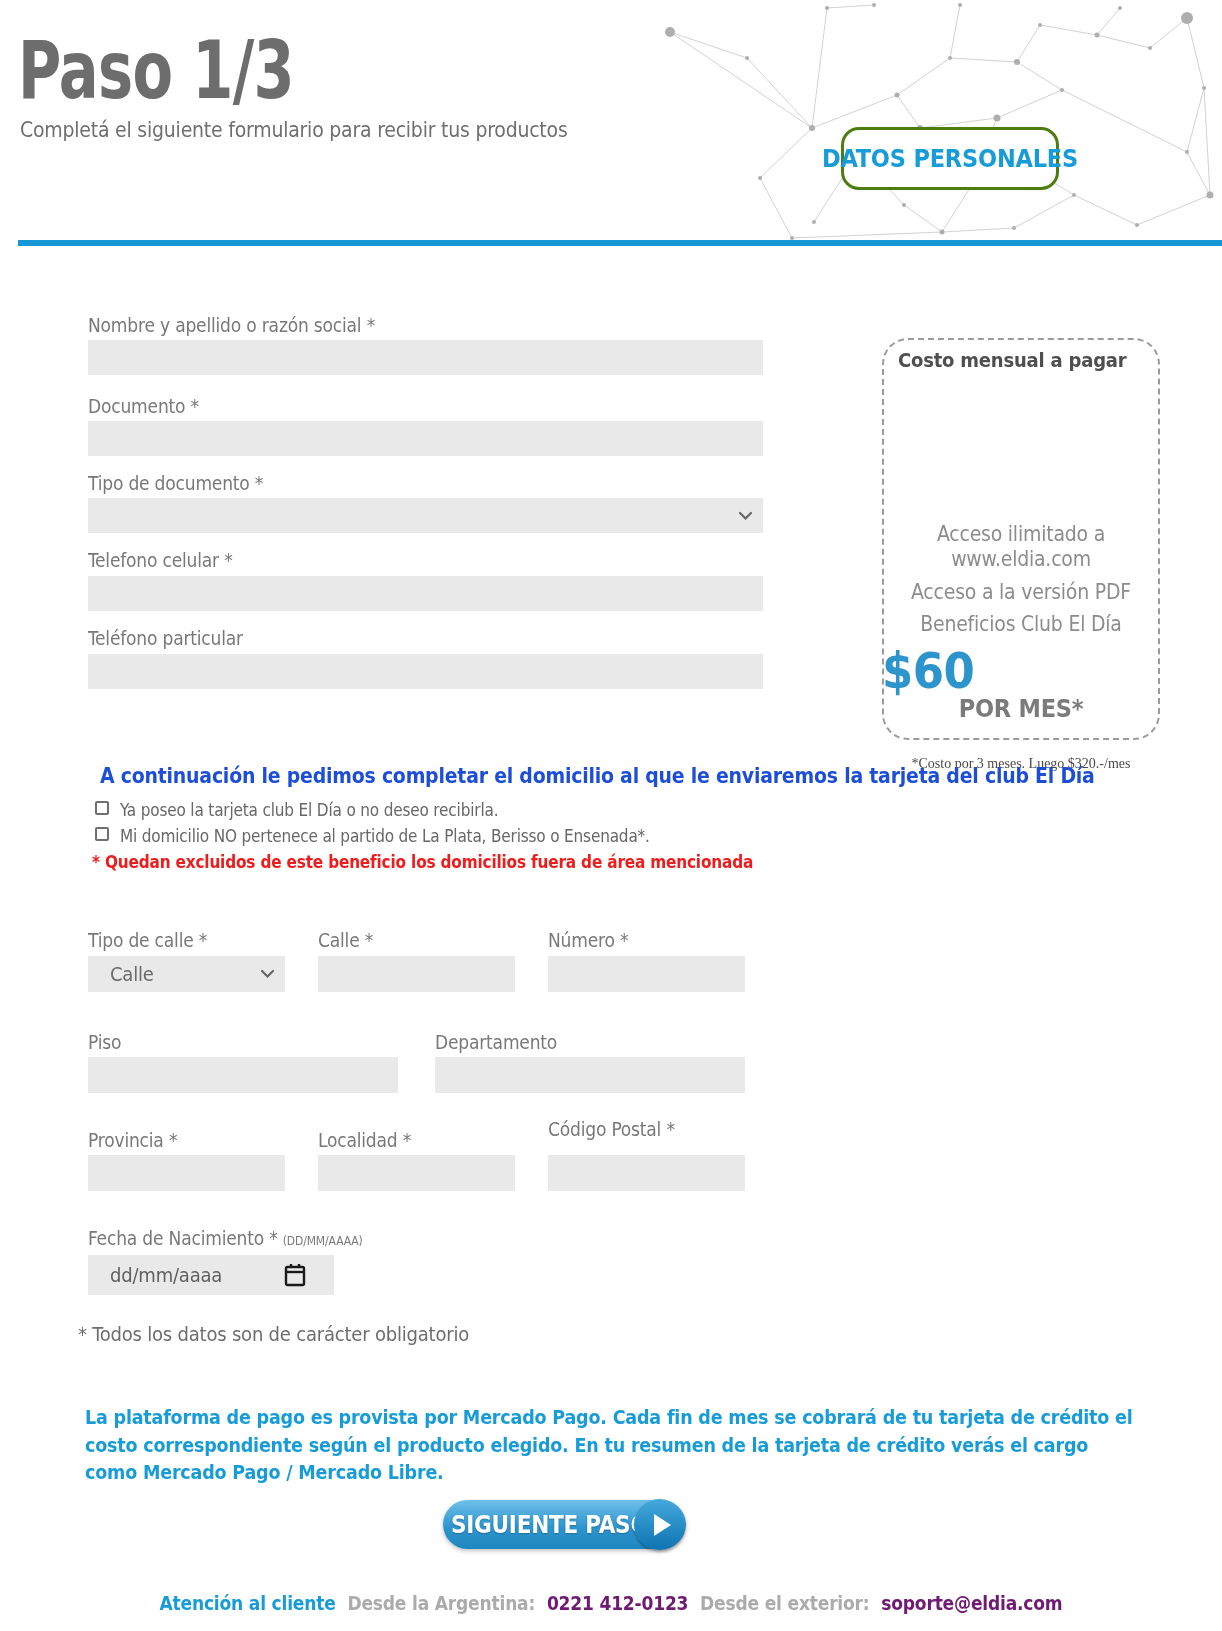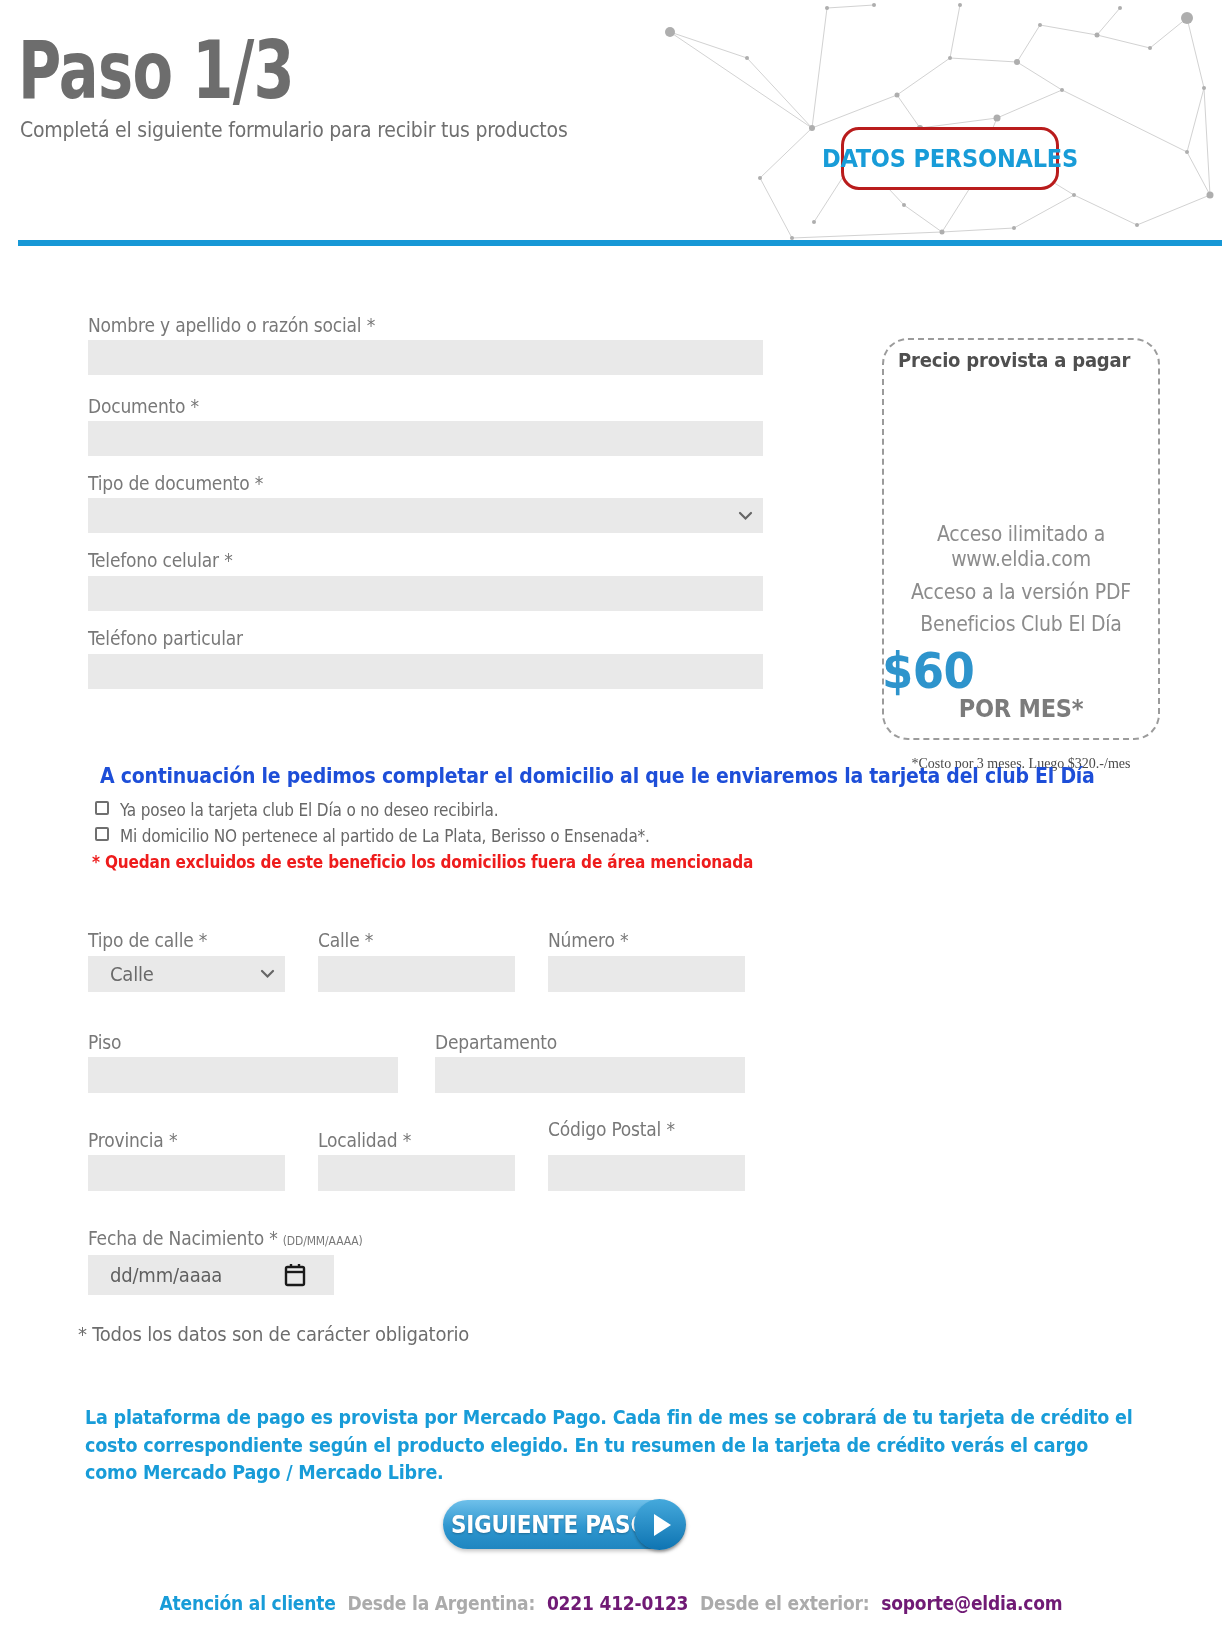--- a/index.html
+++ b/index.html
@@ -14,21 +14,21 @@
 
   
   .net-svg { left:642px; top:0; width:580px; height:245px; z-index:0; }
   .page-title {
     left:18px; top:24px; font-size:80px; font-weight:bold; color:#6d6d6d;
     transform:scaleX(0.82); transform-origin:left top; white-space:nowrap; z-index:1;
   }
   .page-subtitle { left:20px; top:118px; font-size:21px; color:#6f6f6f; white-space:nowrap; z-index:1; }
   .section-badge {
     left:841px; top:127px; width:218px; height:63px; background:#ffffff;
-    border:3px solid #b91c1c; border-radius:18px; z-index:2;
+    border:3px solid #4d7c0f; border-radius:18px; z-index:2;
     display:flex; align-items:center; justify-content:center;
   }
   .section-badge span { font-size:25px; font-weight:bold; color:#189cd8; white-space:nowrap; letter-spacing:-0.2px; }
   .blue-divider { left:18px; top:240px; width:1204px; height:6px; background:#1798d6; }
 
   
   .lbl { font-size:19px; color:#787878; white-space:nowrap; }
   .field {
     background:#e9e9e9; border:none; outline:none; height:35px;
     font-family:"DejaVu Sans","Liberation Sans",sans-serif; font-stretch:condensed;
@@ -173,21 +173,21 @@
     </svg>
   </div>
 
   <div class="abs cond lbl" style="left:88px; top:549px;">Telefono celular *</div>
   <input class="abs field" style="left: 88px; top: 576px; width: 675px;" type="text">
 
   <div class="abs cond lbl" style="left:88px; top:627px;">Teléfono particular</div>
   <input class="abs field" style="left: 88px; top: 654px; width: 675px;" type="text">
 
   <div class="abs price-card"></div>
-  <div class="abs cond pc-title">Precio provista a pagar</div>
+  <div class="abs cond pc-title">Costo mensual a pagar</div>
   <div class="abs cond pc-feat" style="top:522px;">Acceso ilimitado a www.eldia.com</div>
   <div class="abs cond pc-feat" style="top:580px;">Acceso a la versión PDF</div>
   <div class="abs cond pc-feat" style="top:612px;">Beneficios Club El Día</div>
   <div class="abs cond pc-price">$60</div>
   <div class="abs cond pc-period">POR MES*</div>
   <div class="abs pc-footnote">*Costo por 3 meses. Luego $320.-/mes</div>
 
   <div class="abs cond addr-heading">A continuación le pedimos completar el domicilio al que le enviaremos la tarjeta del club El Día</div>
 
   <span class="abs cb" style="left:95px; top:801px;"></span>

